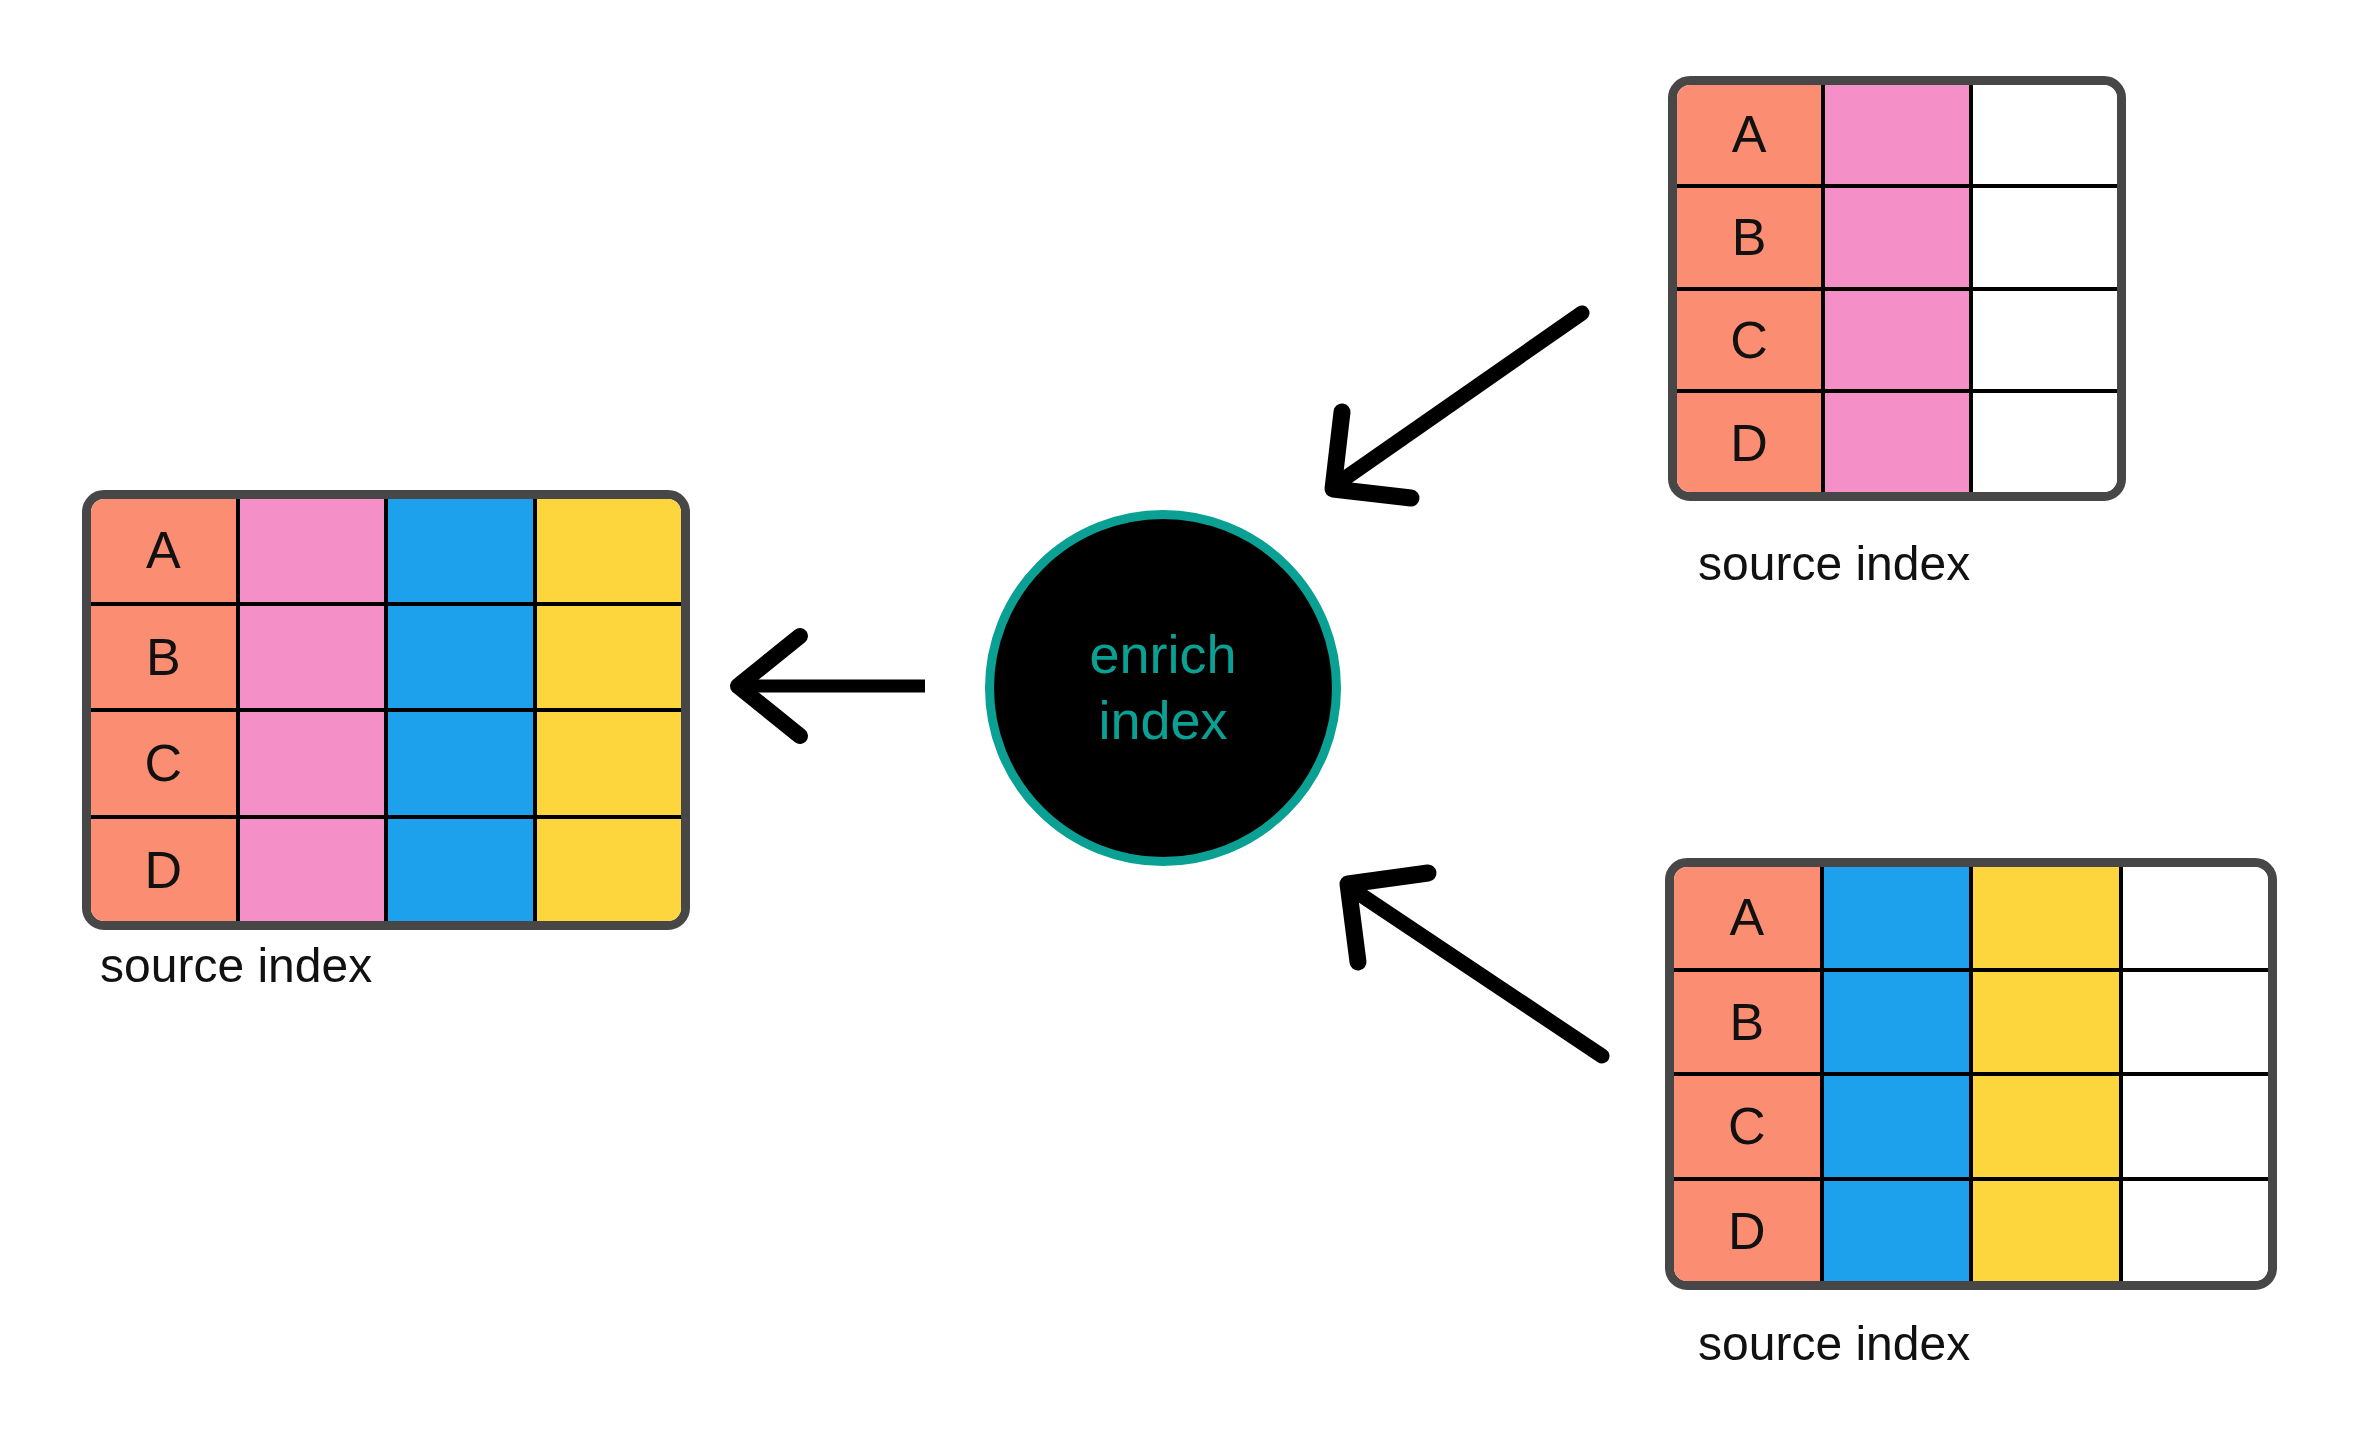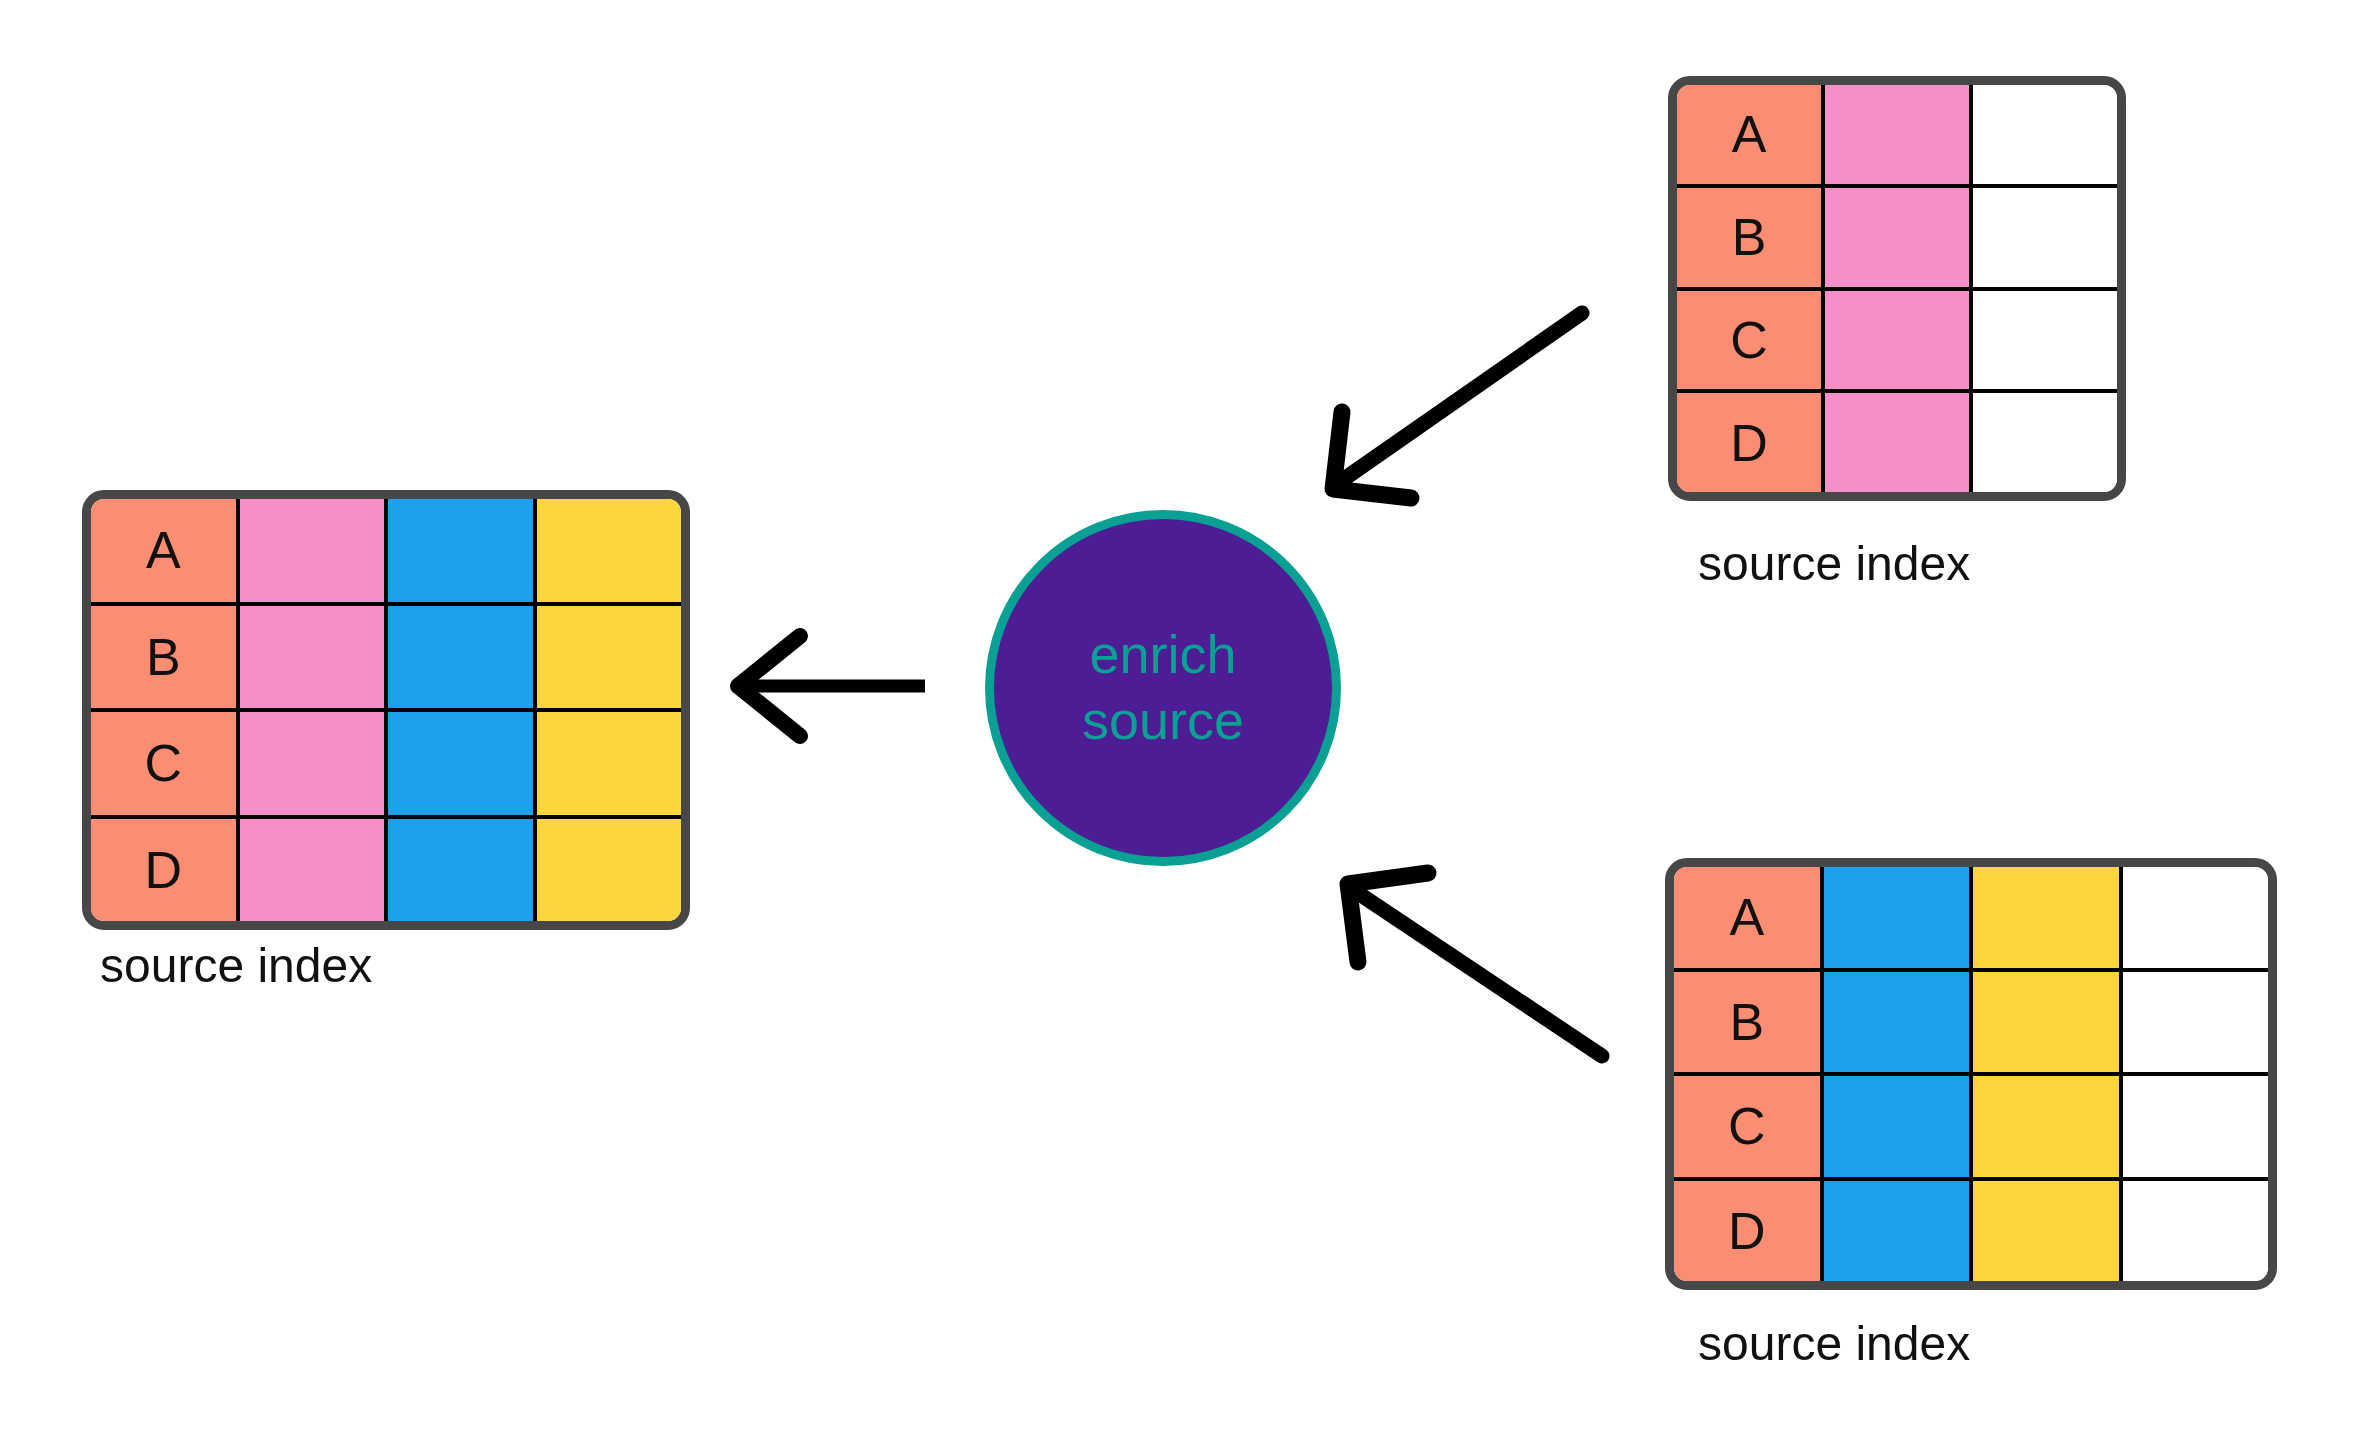--- a/index.html
+++ b/index.html
@@ -64,21 +64,21 @@
     white-space: nowrap;
     line-height: 1.1;
   }
 
   
   .policy-circle {
     position: absolute;
     box-sizing: border-box;
     border-radius: 50%;
     border: 9px solid #0AA093;
-    background: #4c1d95;
+    background: #000000;
     display: flex;
     flex-direction: column;
     align-items: center;
     justify-content: center;
     color: #0AA093;
     font-size: 54px;
     line-height: 1.22;
   }
   .policy-circle span { display: block; text-align: center; }
 
@@ -119,21 +119,21 @@
       <div class="tbl-cell fill-orange">D</div>
       <div class="tbl-cell fill-pink"></div>
       <div class="tbl-cell fill-blue"></div>
       <div class="tbl-cell fill-yellow"></div>
     </div>
   </div>
   <div class="caption" style="left:100px; top:940px;">source index</div>
 
   <div class="policy-circle" style="left:985px; top:510px; width:356px; height:356px;">
     <span>enrich</span>
-    <span>source</span>
+    <span>index</span>
   </div>
 
   <div class="index-table" id="source-index-top-table" style="left:1668px; top:76px; width:458px; height:425px;">
     <div class="tbl-row">
       <div class="tbl-cell fill-orange">A</div>
       <div class="tbl-cell fill-pink"></div>
       <div class="tbl-cell fill-white"></div>
     </div>
     <div class="tbl-row">
       <div class="tbl-cell fill-orange">B</div>

